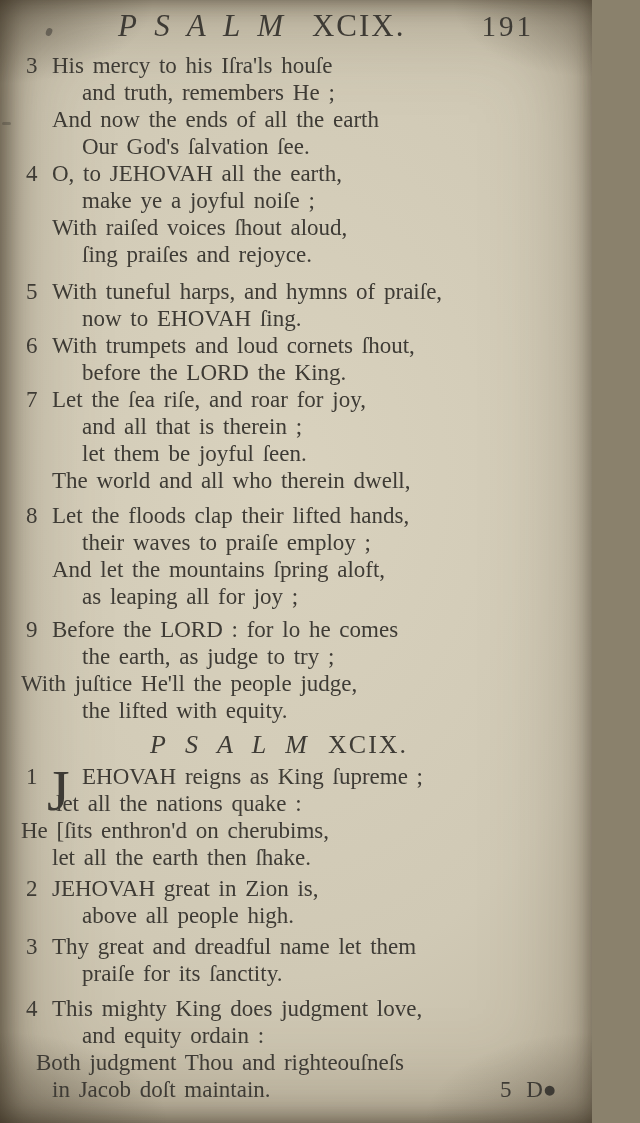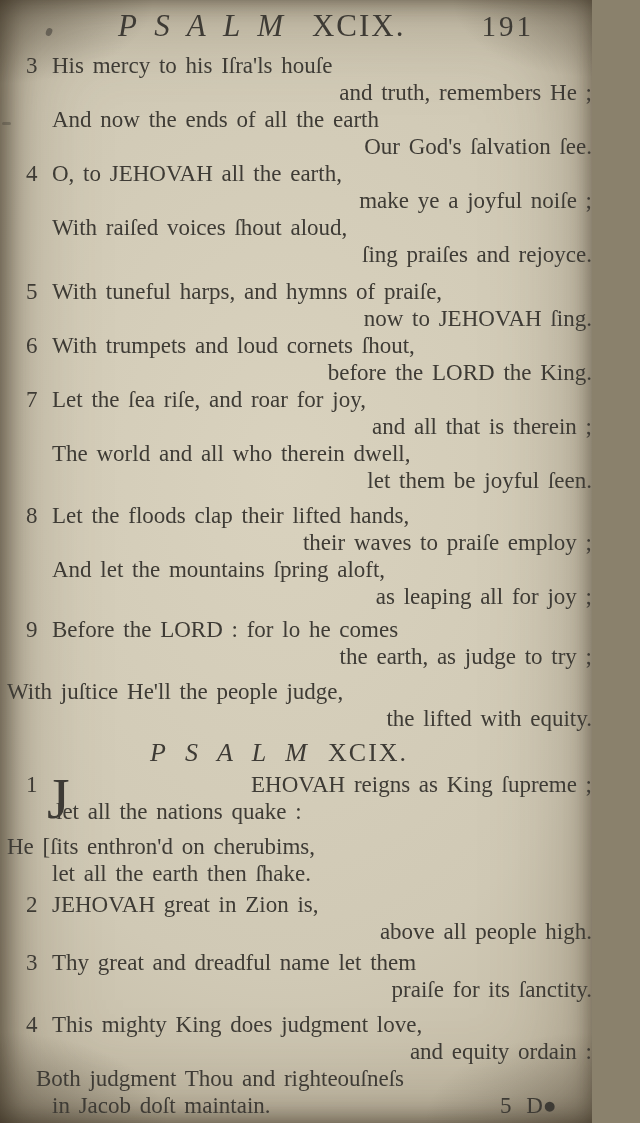--- a/index.html
+++ b/index.html
@@ -24,24 +24,24 @@
       radial-gradient(240px 130px at 0% 100%, rgba(40,32,20,.38), transparent 70%);
   }
   .header{position:relative;height:50px;}
   .header-title{position:absolute;left:118px;top:8px;font-size:31px;white-space:nowrap;}
   .header-title .it,.heading .it{font-style:italic;letter-spacing:5px;margin-right:16px;}
   .header-title .rn,.heading .rn{letter-spacing:2px;}
   .page-number{position:absolute;right:58px;top:10px;font-size:29px;letter-spacing:3px;}
   #psalm-body{position:relative;font-size:23px;word-spacing:3px;padding-top:2px;}
   .line{position:relative;height:27px;line-height:27px;white-space:nowrap;}
   .line .num{position:absolute;left:26px;}
-  .ind0{padding-left:7px;margin-top:8px;}
+  .ind0{padding-left:21px;}
   .ind1{padding-left:36px;font-family:Liberation Serif, serif;}
   .ind2{padding-left:52px;}
-  .ind3{padding-left:82px;text-align:right;}
+  .ind3{padding-left:82px;}
   .ind4{padding-left:56px;}
   .heading{padding-left:150px;font-size:26px;height:33px;line-height:33px;}
   .dropcap{position:absolute;left:47px;top:-1px;font-size:58px;line-height:1;z-index:1;}
   .catchword{position:absolute;left:500px;word-spacing:9px;}
   .speck1{position:absolute;left:46px;top:28px;width:6px;height:8px;border-radius:50% 40% 60% 50%;background:rgba(62,59,53,.55);transform:rotate(18deg);}
   .speck2{position:absolute;left:2px;top:122px;width:9px;height:3px;border-radius:2px;background:rgba(62,59,53,.35);}
 </style>
 </head>
 <body>
 
@@ -58,27 +58,27 @@
   <div id="psalm-body">
       <div class="line ind2"><span class="num">3</span><span class="txt">His mercy to his Iſra'ls houſe</span></div>
       <div class="line ind3"><span class="txt">and truth, remembers He ;</span></div>
       <div class="line ind2"><span class="txt">And now the ends of all the earth</span></div>
       <div class="line ind3"><span class="txt">Our God's ſalvation ſee.</span></div>
       <div class="line ind2"><span class="num">4</span><span class="txt">O, to JEHOVAH all the earth,</span></div>
       <div class="line ind3"><span class="txt">make ye a joyful noiſe ;</span></div>
       <div class="line ind2"><span class="txt">With raiſed voices ſhout aloud,</span></div>
       <div class="line ind3"><span class="txt">ſing praiſes and rejoyce.</span></div>
       <div class="line ind2" style="margin-top: 10px;"><span class="num">5</span><span class="txt">With tuneful harps, and hymns of praiſe,</span></div>
-      <div class="line ind3"><span class="txt">now to JEHOVAH ſing.</span></div>
+      <div class="line ind3"><span class="txt">now to EHOVAH ſing.</span></div>
       <div class="line ind2"><span class="num">6</span><span class="txt">With trumpets and loud cornets ſhout,</span></div>
       <div class="line ind3"><span class="txt">before the LORD the King.</span></div>
       <div class="line ind2"><span class="num">7</span><span class="txt">Let the ſea riſe, and roar for joy,</span></div>
       <div class="line ind3"><span class="txt">and all that is therein ;</span></div>
+      <div class="line ind3"><span class="txt">let them be joyful ſeen.</span></div>
       <div class="line ind2"><span class="txt">The world and all who therein dwell,</span></div>
-      <div class="line ind3"><span class="txt">let them be joyful ſeen.</span></div>
       <div class="line ind2" style="margin-top: 8px;"><span class="num">8</span><span class="txt">Let the floods clap their lifted hands,</span></div>
       <div class="line ind3"><span class="txt">their waves to praiſe employ ;</span></div>
       <div class="line ind2"><span class="txt">And let the mountains ſpring aloft,</span></div>
       <div class="line ind3"><span class="txt">as leaping all for joy ;</span></div>
       <div class="line ind2" style="margin-top: 6px;"><span class="num">9</span><span class="txt">Before the LORD : for lo he comes</span></div>
       <div class="line ind3"><span class="txt">the earth, as judge to try ;</span></div>
       <div class="line ind0"><span class="txt">With juſtice He'll the people judge,</span></div>
       <div class="line ind3"><span class="txt">the lifted with equity.</span></div>
       <div class="line heading" style="margin-top: 4px;"><span class="it">P S A L M</span><span class="rn">XCIX.</span></div>
       <div class="line ind3" style="margin-top: 2px;"><span class="num">1</span><span class="dropcap">J</span><span class="txt">EHOVAH reigns as King ſupreme ;</span></div>

